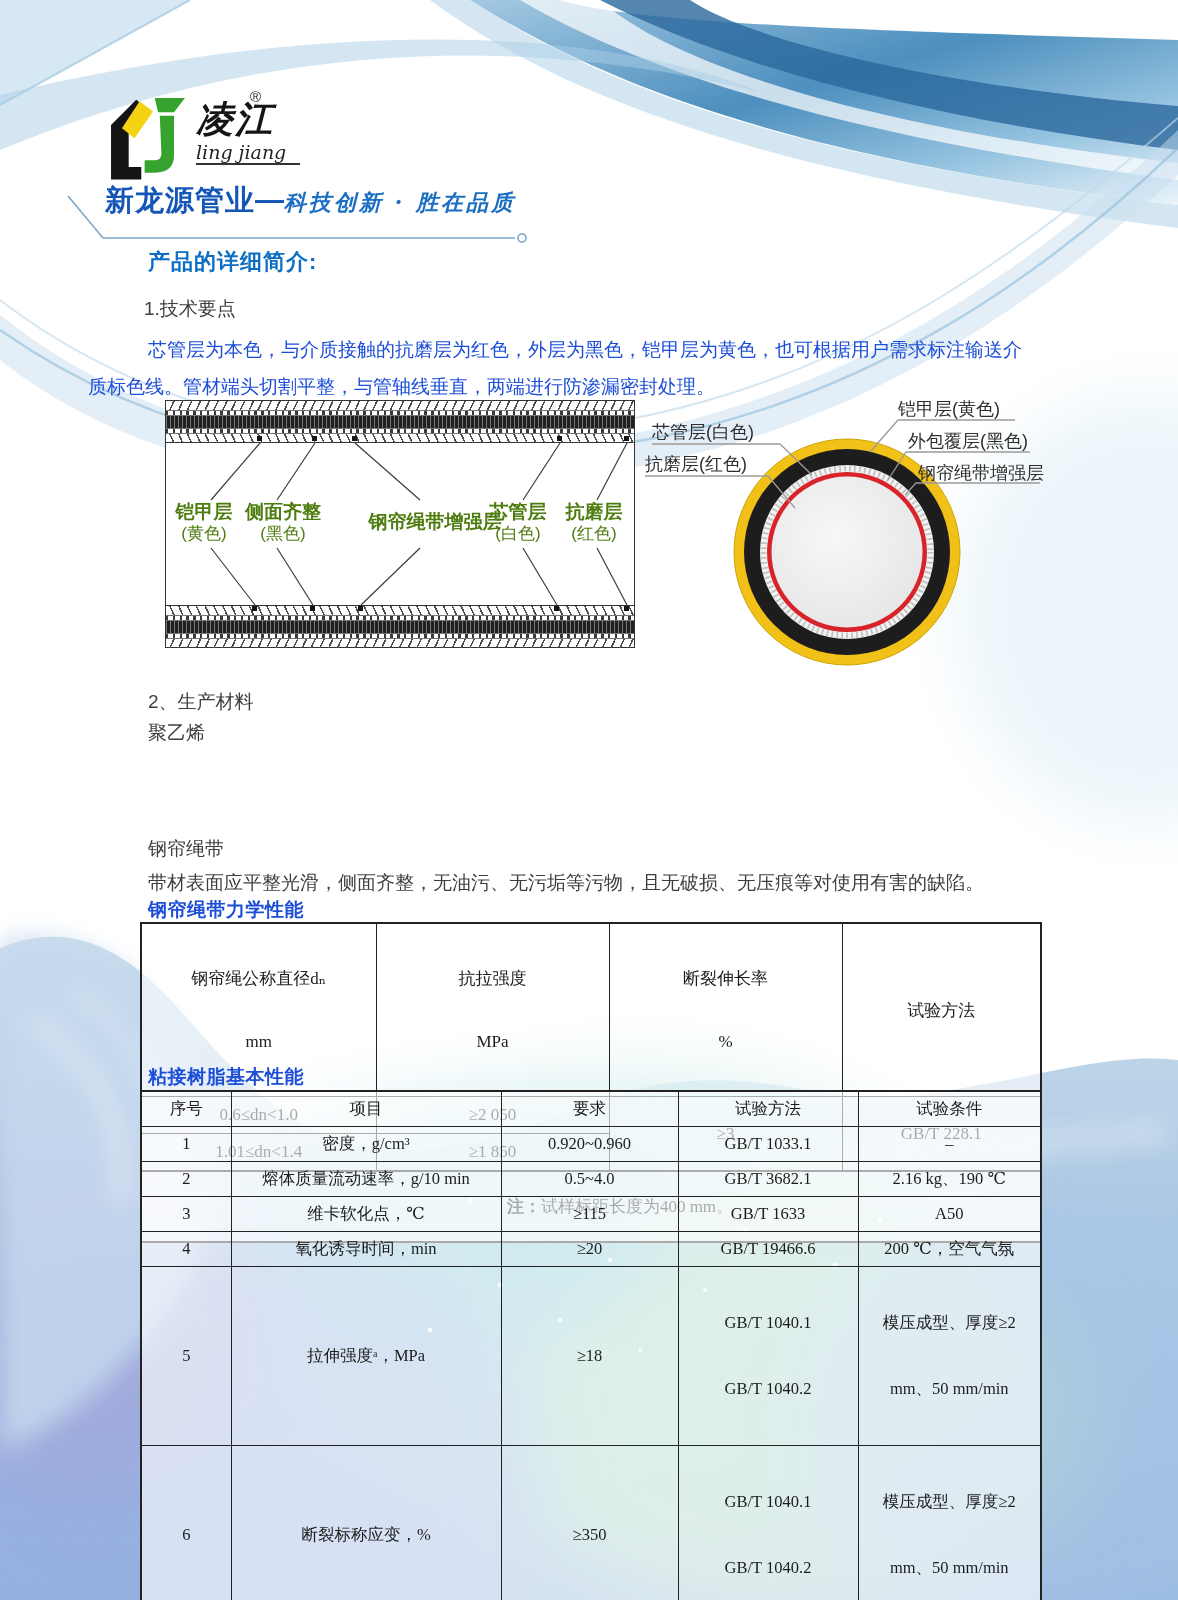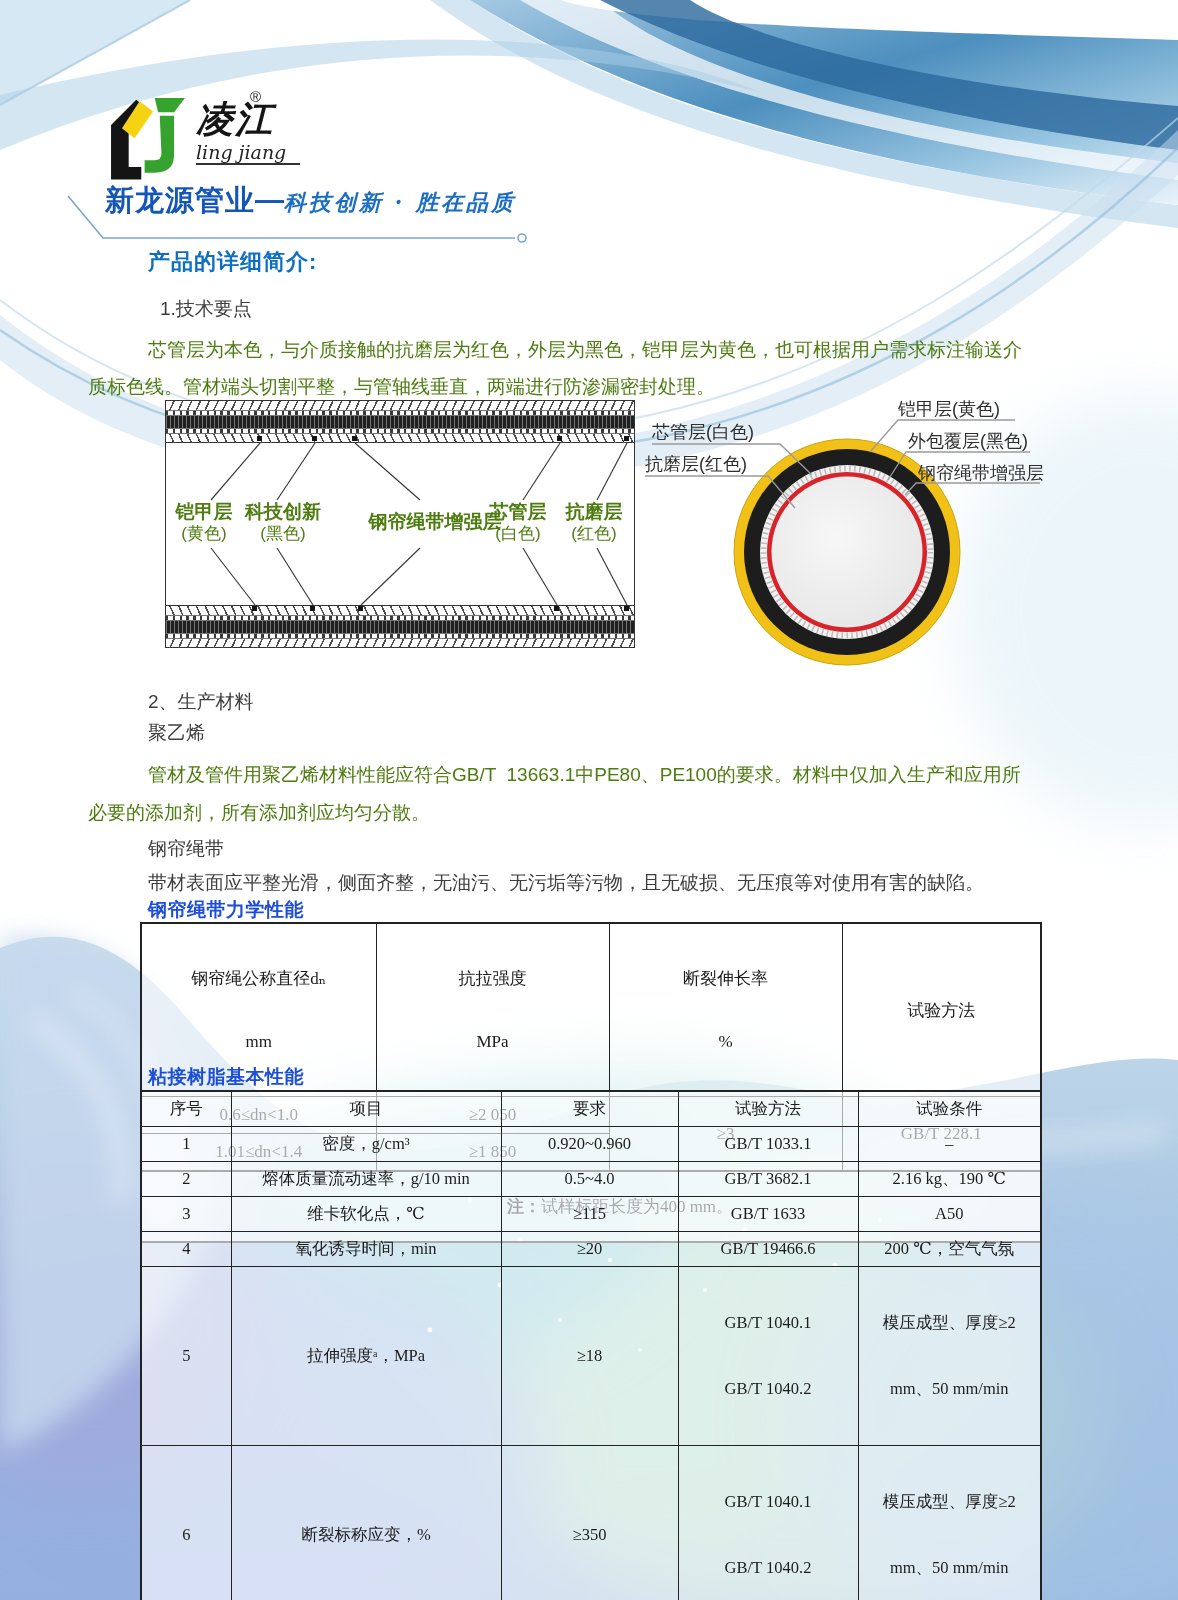--- a/index.html
+++ b/index.html
@@ -20,21 +20,21 @@
   .company-line{left:105px;top:181px;white-space:nowrap;}
   .company-name{font-size:29px;font-weight:bold;color:#1456b8;letter-spacing:1px;}
   .company-dash{font-size:29px;font-weight:bold;color:#1456b8;}
   .company-slogan{font-family:"DejaVu Serif",serif;font-style:italic;font-weight:bold;
                   font-size:22px;color:#1b6ec2;letter-spacing:3px;}
   .rule-svg{left:0;top:0;width:1178px;height:300px;}
 
   
   .h-blue{left:148px;top:247px;font-size:22px;font-weight:bold;color:#0d6fc4;letter-spacing:1px;}
   .h-sec{font-size:19px;color:#3e3e3e;}
-  .pblock{left:88px;width:1030px;font-size:19px;line-height:37px;color:#4d7c0f;}
+  .pblock{left:88px;width:1030px;font-size:19px;line-height:37px;color:#1d4ed8;}
   .pline{display:block;white-space:pre;}
   .indent{padding-left:60px;}
 
   
   .pipe-box{left:165px;top:400px;width:470px;height:248px;background:#fff;border:1.3px solid #333;box-sizing:border-box;}
   .band{position:absolute;left:0;width:100%;height:42px;box-sizing:border-box;}
   .band-top{top:0;border-bottom:1px solid #333;}
   .band-bot{bottom:0;border-top:1px solid #333;}
   .band > div{width:100%;}
   .hatch1{height:9px;background:repeating-linear-gradient(115deg,transparent 0 6.5px,#4c4c4c 6.5px 8px);}
@@ -162,21 +162,21 @@
   <div class="z company-line">
     <span class="company-name">新龙源管业</span><span class="company-dash">—</span><span class="company-slogan">科技创新 · 胜在品质</span>
   </div>
 
   <svg class="z rule-svg" viewBox="0 0 1178 300">
     <path d="M68,196 L103,238 L515,238" stroke="#7ba7c9" stroke-width="1.6" fill="none"></path>
     <circle cx="522" cy="238" r="4" stroke="#7ba7c9" stroke-width="1.6" fill="#ffffff"></circle>
   </svg>
 
   <div class="z h-blue">产品的详细简介:</div>
-  <div class="z h-sec" style="left:160px;top:296px;text-align:right;">1.技术要点</div>
+  <div class="z h-sec" style="left:144px;top:296px;text-align:right;">1.技术要点</div>
   <div class="z pblock" style="top:331px;">
     <span class="pline indent">芯管层为本色，与介质接触的抗磨层为红色，外层为黑色，铠甲层为黄色，也可根据用户需求标注输送介</span>
     <span class="pline">质标色线。管材端头切割平整，与管轴线垂直，两端进行防渗漏密封处理。</span>
   </div>
 
   <div class="z pipe-box">
     <div class="band band-top">
       <div class="hatch1"></div>
         <div class="dotrow"></div>
         <div class="darkrow"></div>
@@ -215,21 +215,21 @@
       <rect x="193" y="206" width="5" height="5"></rect>
         <rect x="389" y="206" width="5" height="5"></rect>
       <rect x="459" y="206" width="5" height="5"></rect>
     </g>
   </svg>
   <div class="z pipe-label" style="left:171px;top:500px;width:66px;">
     <span class="nm">铠甲层</span>
     <span class="cl">(黄色)</span>
   </div>
   <div class="z pipe-label" style="left:237px;top:500px;width:92px;">
-    <span class="nm">科技创新</span>
+    <span class="nm">侧面齐整</span>
     <span class="cl">(黑色)</span>
   </div>
   <div class="z pipe-label" style="left:353px;top:510px;width:164px;">
     <span class="nm">钢帘绳带增强层</span>
   </div>
   <div class="z pipe-label" style="left:483px;top:500px;width:70px;">
     <span class="nm">芯管层</span>
     <span class="cl">(白色)</span>
   </div>
   <div class="z pipe-label" style="left:559px;top:500px;width:70px;">
@@ -261,24 +261,20 @@
     </g>
   </svg>
   <div class="z ring-label" style="left:652px;top:420px;">芯管层(白色)</div>
   <div class="z ring-label" style="left:645px;top:452px;">抗磨层(红色)</div>
   <div class="z ring-label" style="left:898px;top:397px;text-align:right;">铠甲层(黄色)</div>
   <div class="z ring-label" style="left:908px;top:429px;">外包覆层(黑色)</div>
   <div class="z ring-label" style="left:918px;top:461px;">钢帘绳带增强层</div>
 
   <div class="z h-sec" style="left:148px;top:681px;margin-top:8px;">2、生产材料</div>
   <div class="z h-sec" style="left:148px;top:720px;">聚乙烯</div>
-  <div class="z pblock" style="top:756px;line-height:38px;">
-    <span class="pline indent">管材及管件用聚乙烯材料性能应符合GB/T  13663.1中PE80、PE100的要求。材料中仅加入生产和应用所</span>
-    <span class="pline">必要的添加剂，所有添加剂应均匀分散。</span>
-  </div>
   <div class="z h-sec" style="left:148px;top:836px;">钢帘绳带</div>
   <div class="z h-sec" style="left:148px;top:870px;white-space:pre;">带材表面应平整光滑，侧面齐整，无油污、无污垢等污物，且无破损、无压痕等对使用有害的缺陷。</div>
 
   <div class="z t-title" style="left:148px;top:897px;">钢帘绳带力学性能</div>
   <table class="z tbl t1" style="top:922px;">
     <colgroup>
         <col style="width:235px">
         <col style="width:233px">
         <col style="width:233px">
         <col style="width:199px">

